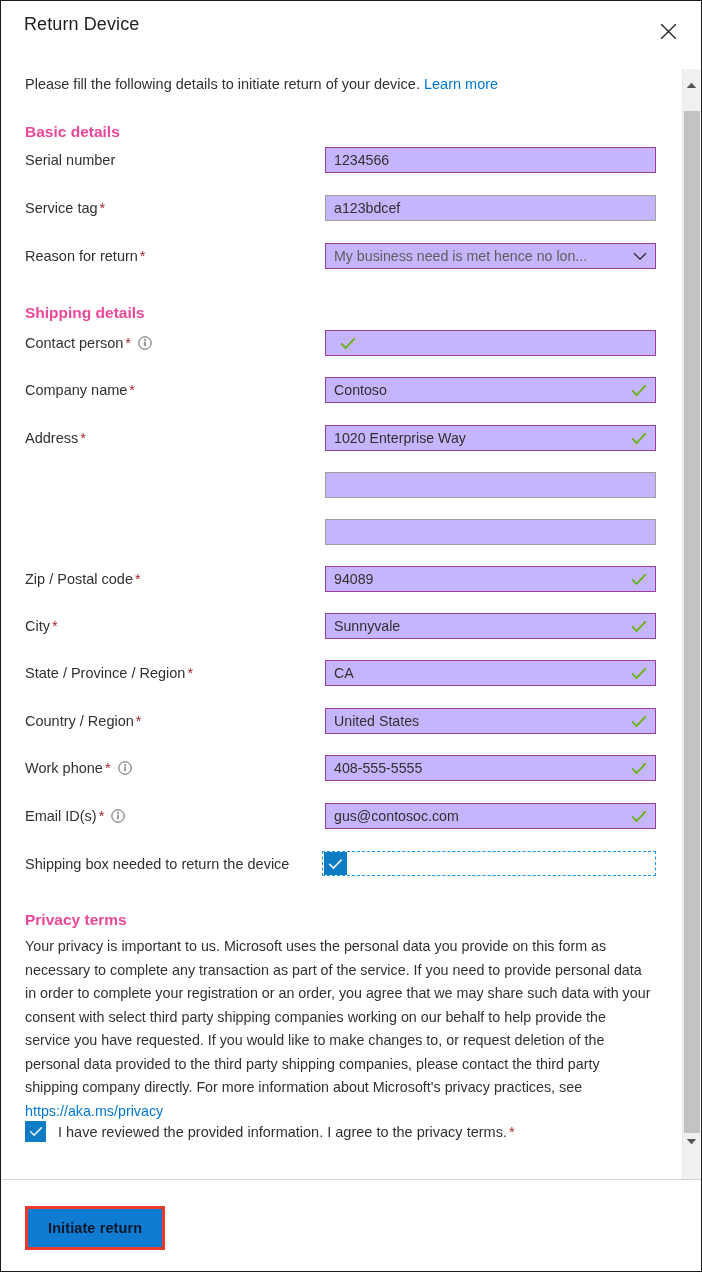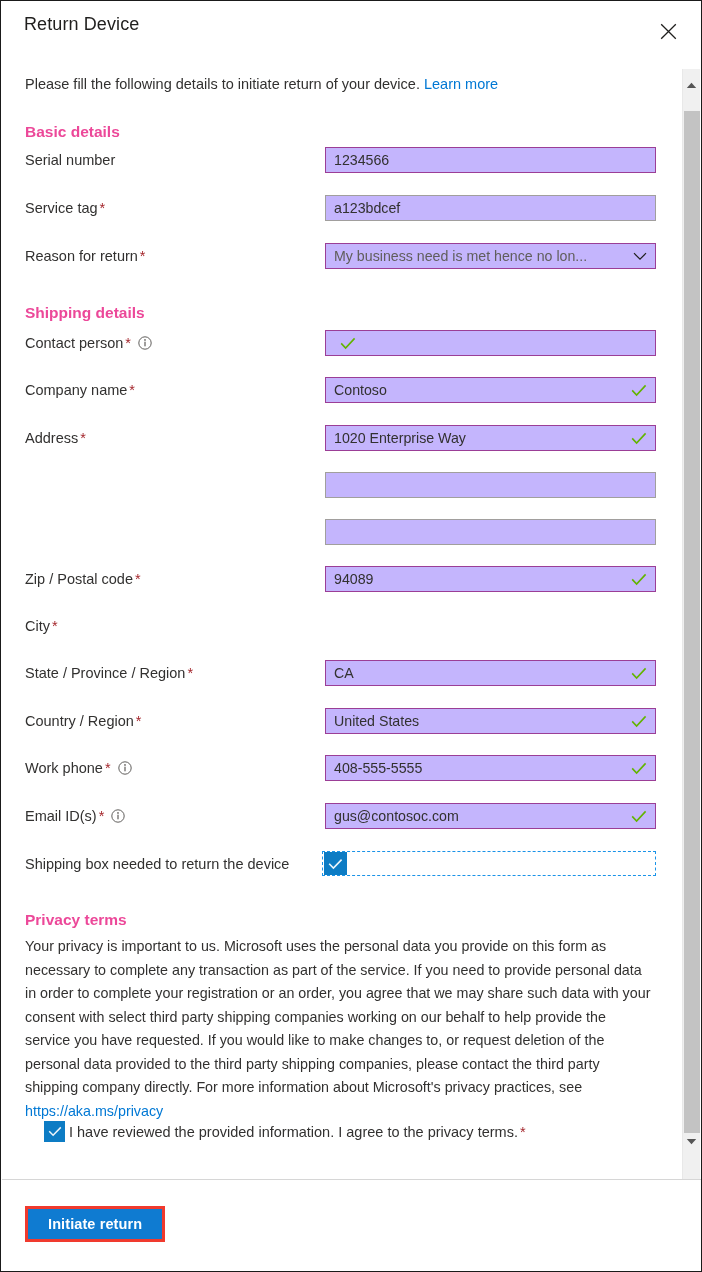--- a/index.html
+++ b/index.html
@@ -213,22 +213,21 @@
     line-height: 23.5px;
     color: #323130;
     text-align: left;
   }
 
   .agree-row {
     position: absolute;
     left: 23px;
     display: flex;
     align-items: center;
-    gap: 4px;
-    margin-left: 19px;
+    gap: 12px;
   }
   .cb-agree {
     width: 21px;
     height: 21px;
     background: #0d7cc4;
     display: flex;
     align-items: center;
     justify-content: center;
     cursor: pointer;
     flex: 0 0 auto;
@@ -288,26 +287,26 @@
     position: absolute;
     left: 23px;
     top: 26px;
     border: 3px solid #f03a2e;
     padding: 0;
     line-height: 0;
   }
   .primary-btn {
     display: block;
     background: #0f7bd1;
-    color: #ffffff;
+    color: #0f172a;
     border: none;
     font-family: "Liberation Sans", "DejaVu Sans", sans-serif;
     font-size: 14.5px;
     font-weight: 700;
-    height: 30px;
+    height: 38px;
     padding: 0 20px;
     cursor: pointer;
     letter-spacing: 0.1px;
     white-space: nowrap;
   }
 </style>
 </head>
 <body>
 
 <div class="window">
@@ -434,20 +433,28 @@
               <svg width="16" height="13" viewBox="0 0 16 13">
                 <path d="M1.2 6.4 L5.6 11 L14.6 1.4" stroke="#62b400" stroke-width="1.6" fill="none"></path>
               </svg>
             </span>
         </div>
       </div>
 
       <div class="row" style="top:544px">
         <div class="f-label">
           <span>City</span><span class="req">*</span>
+        </div>
+        <div class="field accent">
+          <span class="val">Sunnyvale</span>
+          <span class="check-ok">
+              <svg width="16" height="13" viewBox="0 0 16 13">
+                <path d="M1.2 6.4 L5.6 11 L14.6 1.4" stroke="#62b400" stroke-width="1.6" fill="none"></path>
+              </svg>
+            </span>
         </div>
       </div>
 
       <div class="row" style="top:591px">
         <div class="f-label">
           <span>State / Province / Region</span><span class="req">*</span>
         </div>
         <div class="field accent">
           <span class="val">CA</span>
           <span class="check-ok">

